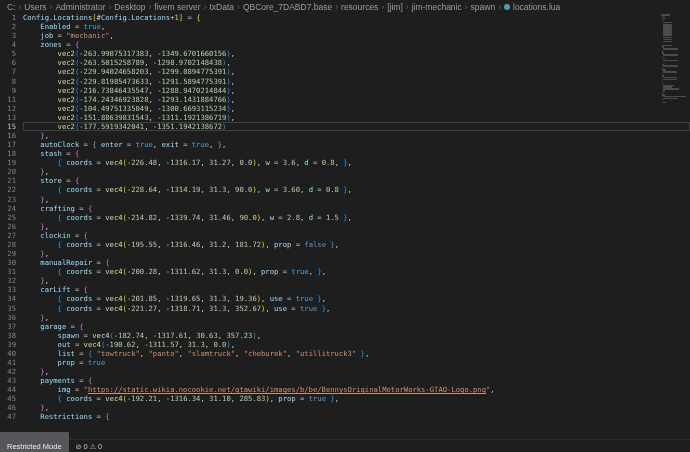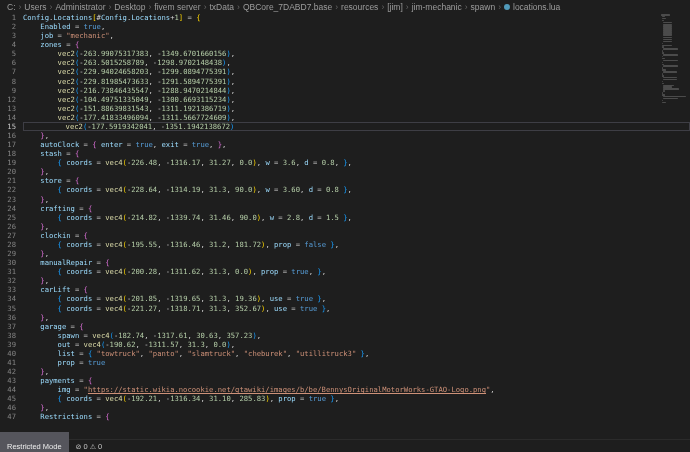--- a/index.html
+++ b/index.html
@@ -25,21 +25,21 @@
     overflow:hidden;background:#1e1e1e;
   }
   .lines{position:absolute;top:0;left:0;right:0;}
   .line-row{display:flex;height:9.08px;line-height:9.08px;font-size:7.2px;}
   .ln{
     width:23px;padding-right:7px;box-sizing:border-box;flex-shrink:0;
     text-align:right;color:#858585;cursor:pointer;
   }
   .code{flex:1;white-space:pre;color:#d4d4d4;cursor:text;}
   .line-row.current .ln{color:#c6c6c6;}
-  .line-row.current .code{box-shadow:inset 0 0 0 1px #3e3e45;padding-left:8px;}
+  .line-row.current .code{box-shadow:inset 0 0 0 1px #3e3e45;}
   .tk-prop{color:#9cdcfe;text-align:center;}
   .tk-kw{color:#569cd6;}
   .tk-str{color:#ce9178;}
   .tk-url{color:#ce9178;text-decoration:underline;}
   .tk-num{color:#b5cea8;}
   .tk-fn{color:#dcdcaa;}
   .tk-pun{color:#d4d4d4;}
   .tk-b1{color:#ffd700;}
   .tk-b2{color:#da70d6;}
   .tk-b3{color:#179fff;}
@@ -120,30 +120,30 @@
       </div>
       <div class="line-row">
         <span class="ln">8</span>
         <span class="code"><span class="tk-fn">        vec2</span><span class="tk-b3">(</span><span class="tk-pun">-</span><span class="tk-num">229.81985473633</span><span class="tk-pun">, -</span><span class="tk-num">1291.5894775391</span><span class="tk-b3">)</span><span class="tk-pun">,</span></span>
       </div>
       <div class="line-row">
         <span class="ln">9</span>
         <span class="code"><span class="tk-fn">        vec2</span><span class="tk-b3">(</span><span class="tk-pun">-</span><span class="tk-num">216.73846435547</span><span class="tk-pun">, -</span><span class="tk-num">1288.9470214844</span><span class="tk-b3">)</span><span class="tk-pun">,</span></span>
       </div>
       <div class="line-row">
+        <span class="ln">11</span>
+        <span class="code"><span class="tk-fn">        vec2</span><span class="tk-b3">(</span><span class="tk-pun">-</span><span class="tk-num">174.24346923828</span><span class="tk-pun">, -</span><span class="tk-num">1293.1431884766</span><span class="tk-b3">)</span><span class="tk-pun">,</span></span>
+      </div>
+      <div class="line-row">
         <span class="ln">12</span>
         <span class="code"><span class="tk-fn">        vec2</span><span class="tk-b3">(</span><span class="tk-pun">-</span><span class="tk-num">104.49751335049</span><span class="tk-pun">, -</span><span class="tk-num">1300.6693115234</span><span class="tk-b3">)</span><span class="tk-pun">,</span></span>
       </div>
       <div class="line-row">
         <span class="ln">13</span>
         <span class="code"><span class="tk-fn">        vec2</span><span class="tk-b3">(</span><span class="tk-pun">-</span><span class="tk-num">151.88639831543</span><span class="tk-pun">, -</span><span class="tk-num">1311.1921386719</span><span class="tk-b3">)</span><span class="tk-pun">,</span></span>
-      </div>
-      <div class="line-row">
-        <span class="ln">14</span>
-        <span class="code"><span class="tk-fn">        vec2</span><span class="tk-b3">(</span><span class="tk-pun">-</span><span class="tk-num">177.41833496094</span><span class="tk-pun">, -</span><span class="tk-num">1311.5667724609</span><span class="tk-b3">)</span><span class="tk-pun">,</span></span>
       </div>
       <div class="line-row current">
         <span class="ln">15</span>
         <span class="code"><span class="tk-fn">        vec2</span><span class="tk-b3">(</span><span class="tk-pun">-</span><span class="tk-num">177.5919342041</span><span class="tk-pun">, -</span><span class="tk-num">1351.1942138672</span><span class="tk-b3">)</span></span>
       </div>
       <div class="line-row">
         <span class="ln">16</span>
         <span class="code"><span class="tk-b2">    }</span><span class="tk-pun">,</span></span>
       </div>
       <div class="line-row">

